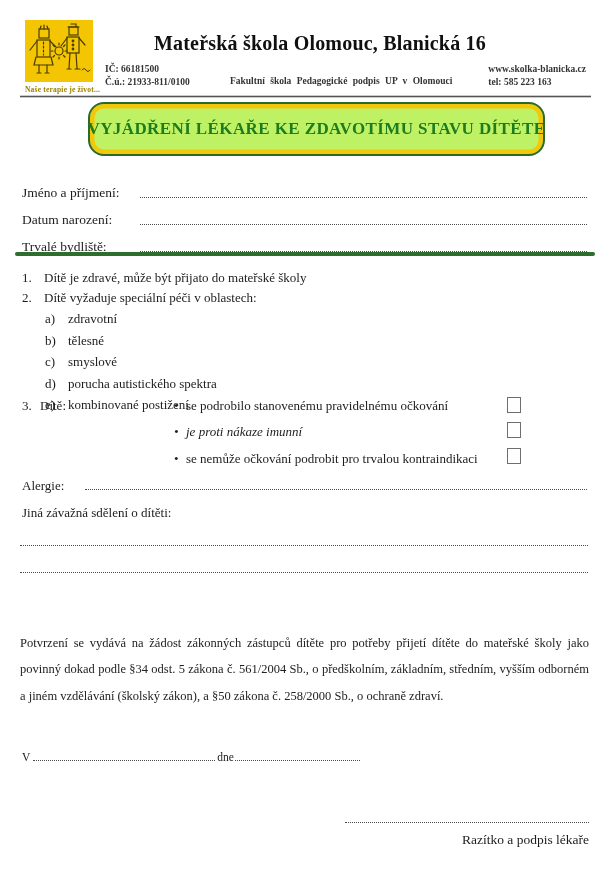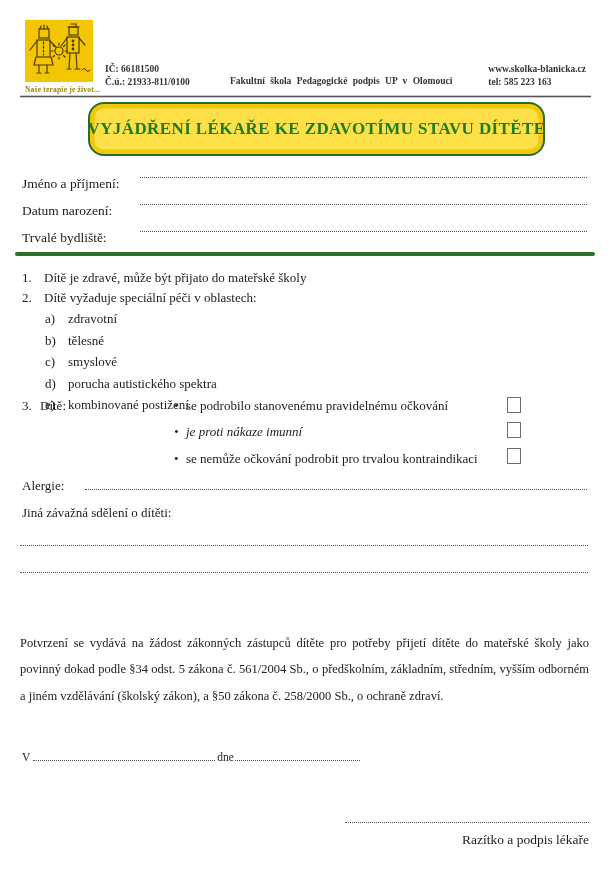--- a/index.html
+++ b/index.html
@@ -30,29 +30,29 @@
   .header-rule{
     position:absolute;left:20px;right:20px;top:95px;height:3px;
     background:linear-gradient(to bottom,#e9d34a 0,#e9d34a 33%,#555 33%,#555 66%,#e9d34a 66%,#e9d34a 100%);
   }
   
   .banner{
     position:absolute;left:88px;top:102px;width:457px;height:54px;
     border:2.5px solid #2a6b2a;border-radius:16px;
     box-shadow:inset 0 0 0 4.5px #f2c80b;
     display:flex;align-items:center;justify-content:center;
-    box-sizing:border-box;background:#fde047;
+    box-sizing:border-box;background:#bef264;
   }
   .banner-text{
     font-size:17px;font-weight:bold;color:#1e7b1e;letter-spacing:.4px;
     white-space:nowrap;
   }
   
   .fields{position:absolute;left:22px;top:176px;right:24px;}
-  .field-row{display:flex;height:27px;}
+  .field-row{display:flex;align-items:flex-end;height:27px;}
   .field-label{width:118px;font-size:13.5px;padding-bottom:2px;}
   .dots{flex:1;border-bottom:1.6px dotted #4a4a4a;height:1px;margin-bottom:5px;}
   
   .divider{
     position:absolute;left:15px;right:16px;top:252px;height:4px;
     background:#2d6e2d;border-radius:2px;
   }
   
   .hlist{position:absolute;left:22px;top:268px;font-size:13px;}
   .hrow{display:flex;line-height:20px;}
@@ -119,20 +119,21 @@
           <circle cx="48" cy="29" r="0.8"></circle>
           <path d="M42 18 L36 26 M54 18 L60 25"></path>
           <path d="M45 33 L44 48 M51 33 L52 48 M42 49 L46 49 M50 49 L55 49"></path>
           <path d="M57 50 q2 -3 4 0 q2 3 4 0" stroke-width="1"></path>
         </g>
       </svg>
     </div>
     <div class="logo-tagline">Naše terapie je život...</div>
   </div>
 
+  <div class="school-name">Mateřská škola Olomouc, Blanická 16</div>
 
   <div class="header-info">
     <div class="hi-left">
       <div>IČ: 66181500</div>
       <div>Č.ú.: 21933-811/0100</div>
     </div>
     <div class="hi-center">Fakultní škola Pedagogické podpis UP v Olomouci</div>
     <div class="hi-right">
       <div>www.skolka-blanicka.cz</div>
       <div>tel: 585 223 163</div>

